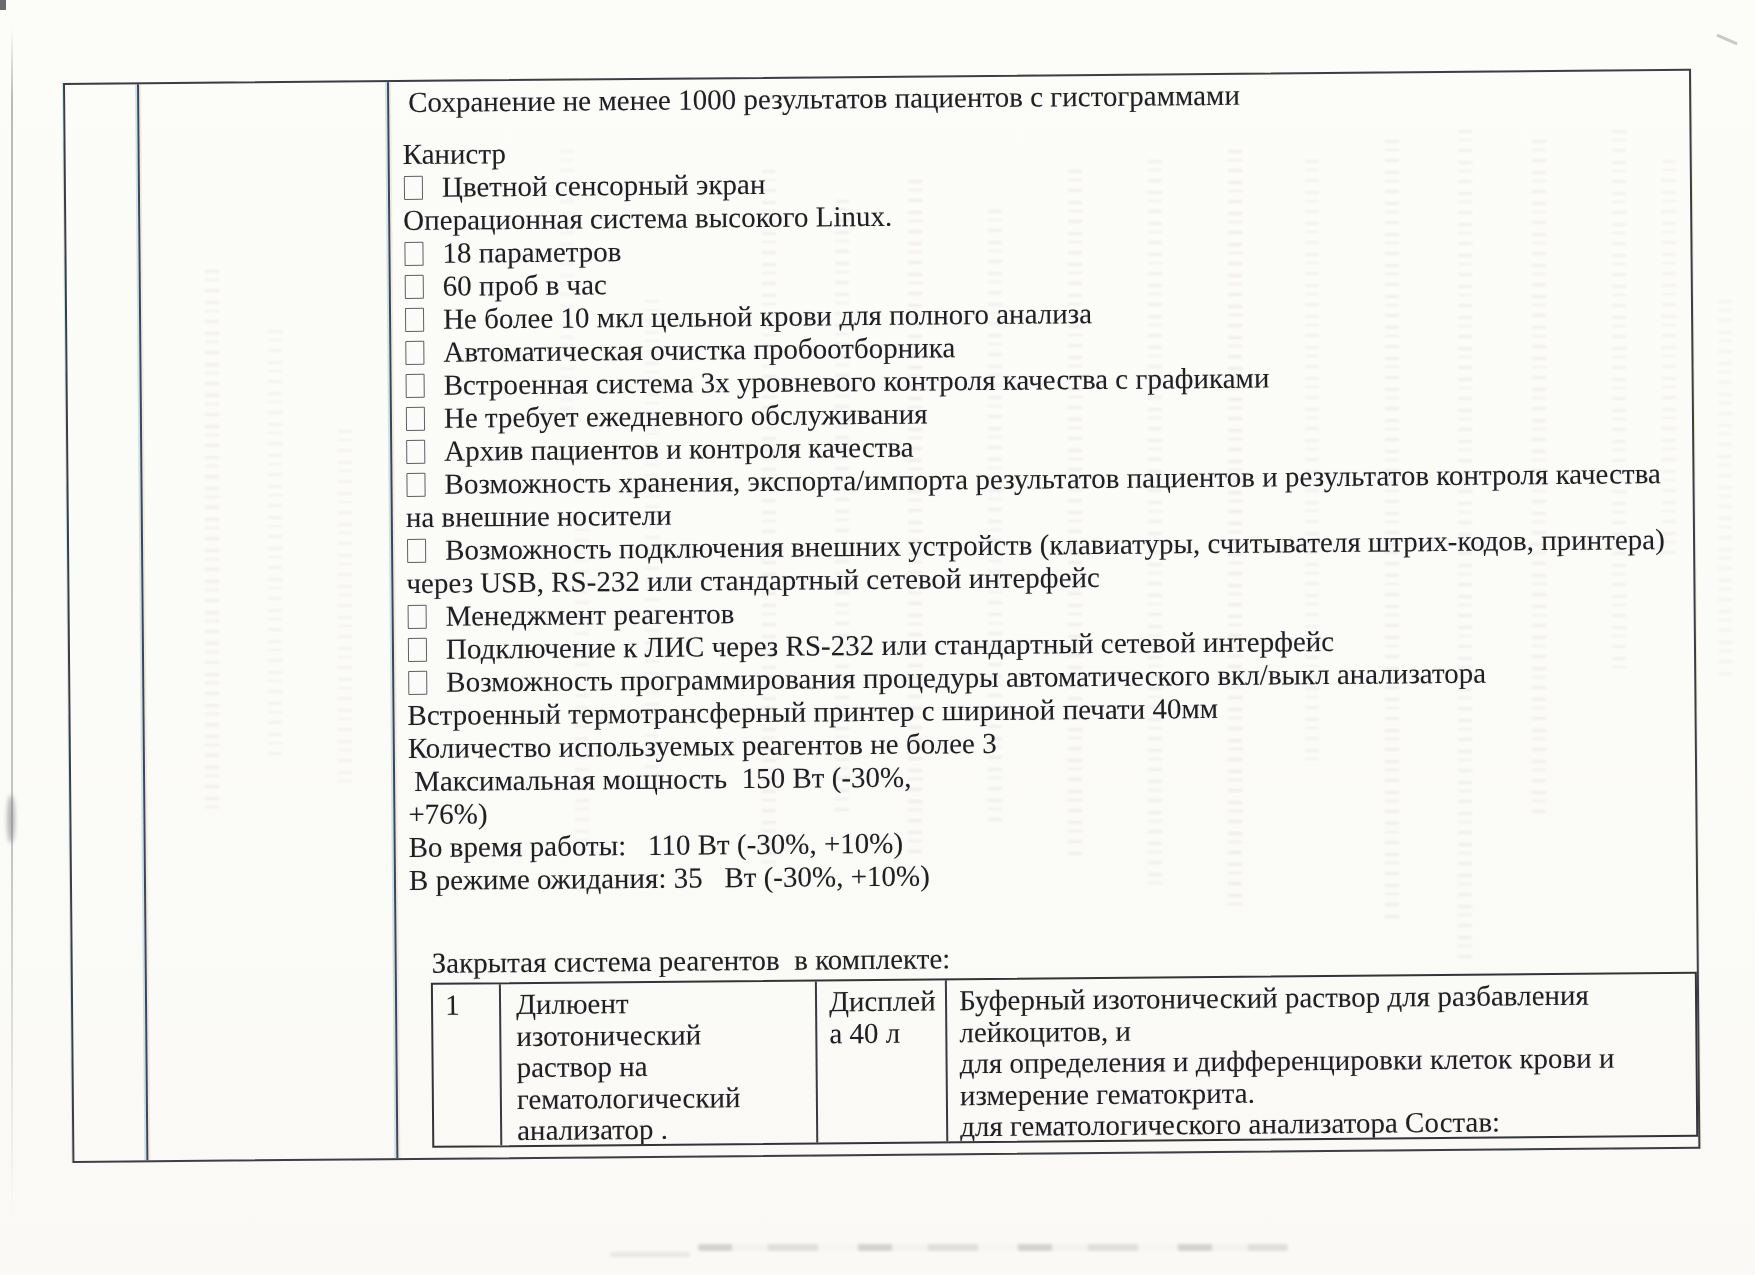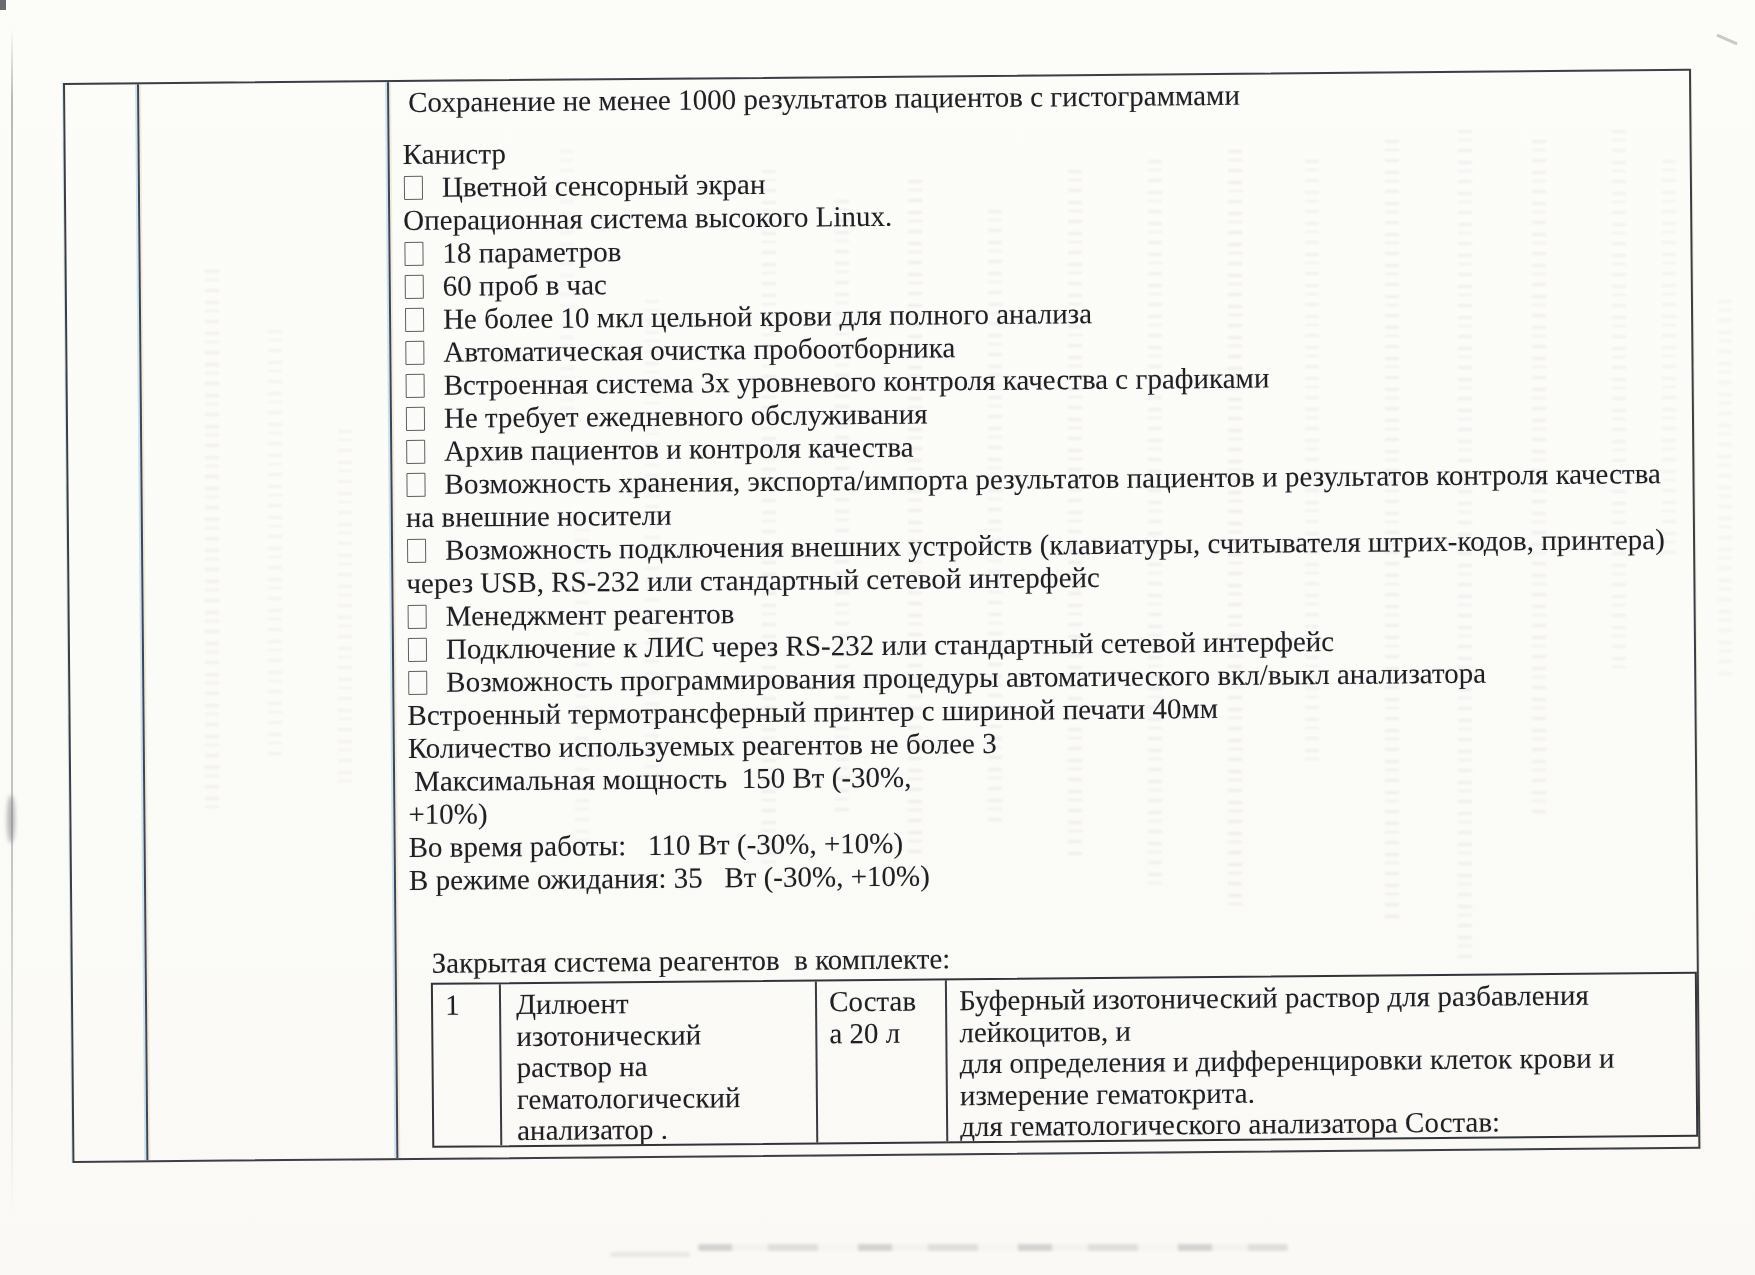--- a/index.html
+++ b/index.html
@@ -138,21 +138,21 @@
           <div class="spec-line"><span class="checkbox"></span><span class="line-text">Подключение к ЛИС через RS-232 или стандартный сетевой интерфейс</span></div>
 
           <div class="spec-line"><span class="checkbox"></span><span class="line-text">Возможность программирования процедуры автоматического вкл/выкл анализатора</span></div>
 
           <div class="spec-line"><span class="line-text">Встроенный термотрансферный принтер с шириной печати 40мм</span></div>
 
           <div class="spec-line"><span class="line-text">Количество используемых реагентов не более 3</span></div>
 
           <div class="spec-line indent-1"><span class="line-text">Максимальная мощность  150 Вт (-30%,</span></div>
 
-          <div class="spec-line"><span class="line-text">+10%)</span></div>
+          <div class="spec-line"><span class="line-text">+76%)</span></div>
 
           <div class="spec-line"><span class="line-text">Во время работы:   110 Вт (-30%, +10%)</span></div>
 
           <div class="spec-line"><span class="line-text">В режиме ожидания: 35   Вт (-30%, +10%)</span></div>
         </div>
 
       <div>
         <div class="reagents-heading">Закрытая система реагентов  в комплекте:</div>
 
         <div class="reagents-table">
@@ -160,22 +160,22 @@
           <div class="r-cell r-name">
 
           <div class="r-line">Дилюент</div>
               <div class="r-line">изотонический</div>
               <div class="r-line">раствор на</div>
               <div class="r-line">гематологический</div>
               <div class="r-line">анализатор .</div>
             </div>
           <div class="r-cell r-vol">
 
-          <div class="r-line">Состав</div>
-              <div class="r-line">а 20 л</div>
+          <div class="r-line">Дисплей</div>
+              <div class="r-line">а 40 л</div>
             </div>
           <div class="r-cell r-desc">
 
           <div class="r-line">Буферный изотонический раствор для разбавления</div>
               <div class="r-line">лейкоцитов, и</div>
               <div class="r-line">для определения и дифференцировки клеток крови и</div>
               <div class="r-line">измерение гематокрита.</div>
               <div class="r-line">для гематологического анализатора Состав:</div>
             </div>
         </div>

